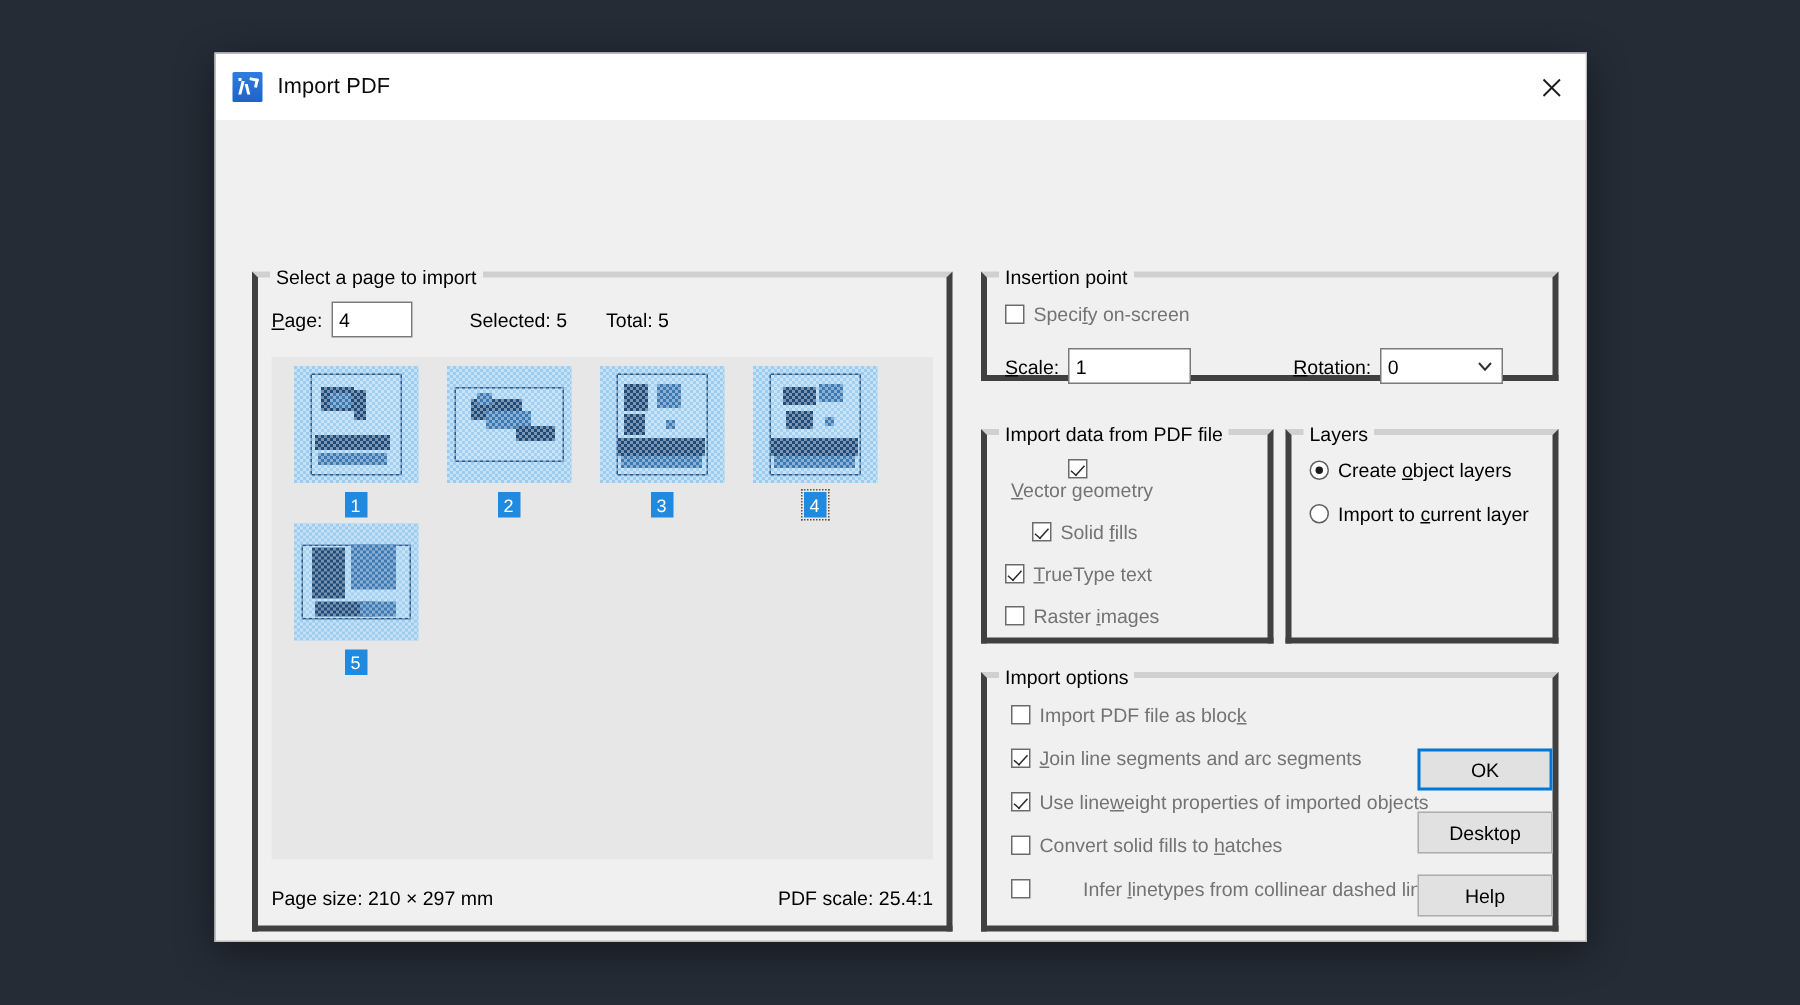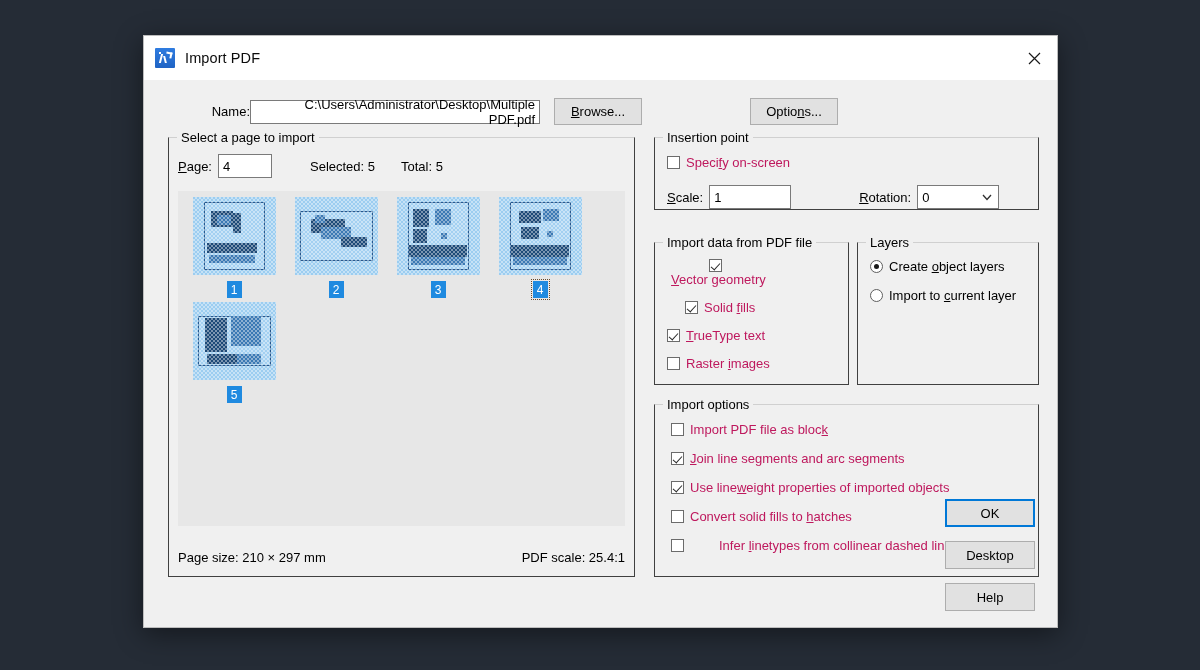--- a/index.html
+++ b/index.html
@@ -90,35 +90,36 @@
     display: flex; align-items: center; justify-content: center;
     font-family: "Liberation Sans", sans-serif;
     cursor: default;
   }
   .btn.default {
     border: 2px solid #0078d7;
     background: #e1e1e1;
   }
   .group {
     position: absolute;
-    border: 1px solid #404040;
+    border: 4px solid #404040;
     border-top-color: #d0d0d0;
+    margin-top: 44px;
   }
   .group > .legend {
     position: absolute;
     top: -8px; left: 8px;
     background: #f0f0f0;
     padding: 0 4px;
     font-size: 13px;
     color: #000;
     white-space: nowrap;
   }
   .check {
     display: flex; align-items: center;
-    font-size: 13px; color: #be185d;
+    font-size: 13px; color: #737373;
     cursor: default;
     white-space: nowrap;
   }
   .check .box {
     width: 13px; height: 13px;
     background: #fff;
     border: 1px solid #6b6b6b;
     margin-right: 6px;
     position: relative;
     flex: 0 0 auto;
@@ -289,30 +290,20 @@
         <span class="g3"></span>
       </div>
       <div id="title-text">Import PDF</div>
       <div id="close-btn">
         <svg width="13" height="13" viewBox="0 0 13 13" aria-hidden="true">
           <path d="M1 1 L12 12 M12 1 L1 12" stroke="#1a1a1a" stroke-width="1.2" fill="none"></path>
         </svg>
       </div>
     </div>
 
-    <div class="row" style="position:absolute; left:22px; top:62px;">
-      <span class="lbl" style="width:84px;">Name:</span>
-      <div class="textbox" style="width:290px;">C:\Users\Administrator\Desktop\Multiple PDF.pdf</div>
-      <div class="btn" style="width:88px; margin-left:14px;">
-        <span><u>B</u>rowse...</span>
-      </div>
-      <div class="btn" style="width:88px; margin-left:108px;">
-        <span>Optio<u>n</u>s...</span>
-      </div>
-    </div>
 
     <fieldset class="group" id="page-group">
       <div class="legend">Select a page to import</div>
 
       <div id="page-row">
         <span class="lbl"><u>P</u>age:</span>
         <div class="textbox" id="page-input">4</div>
         <span class="lbl" id="selected-txt">Selected: 5</span>
         <span class="lbl" id="total-txt">Total: 5</span>
       </div>

